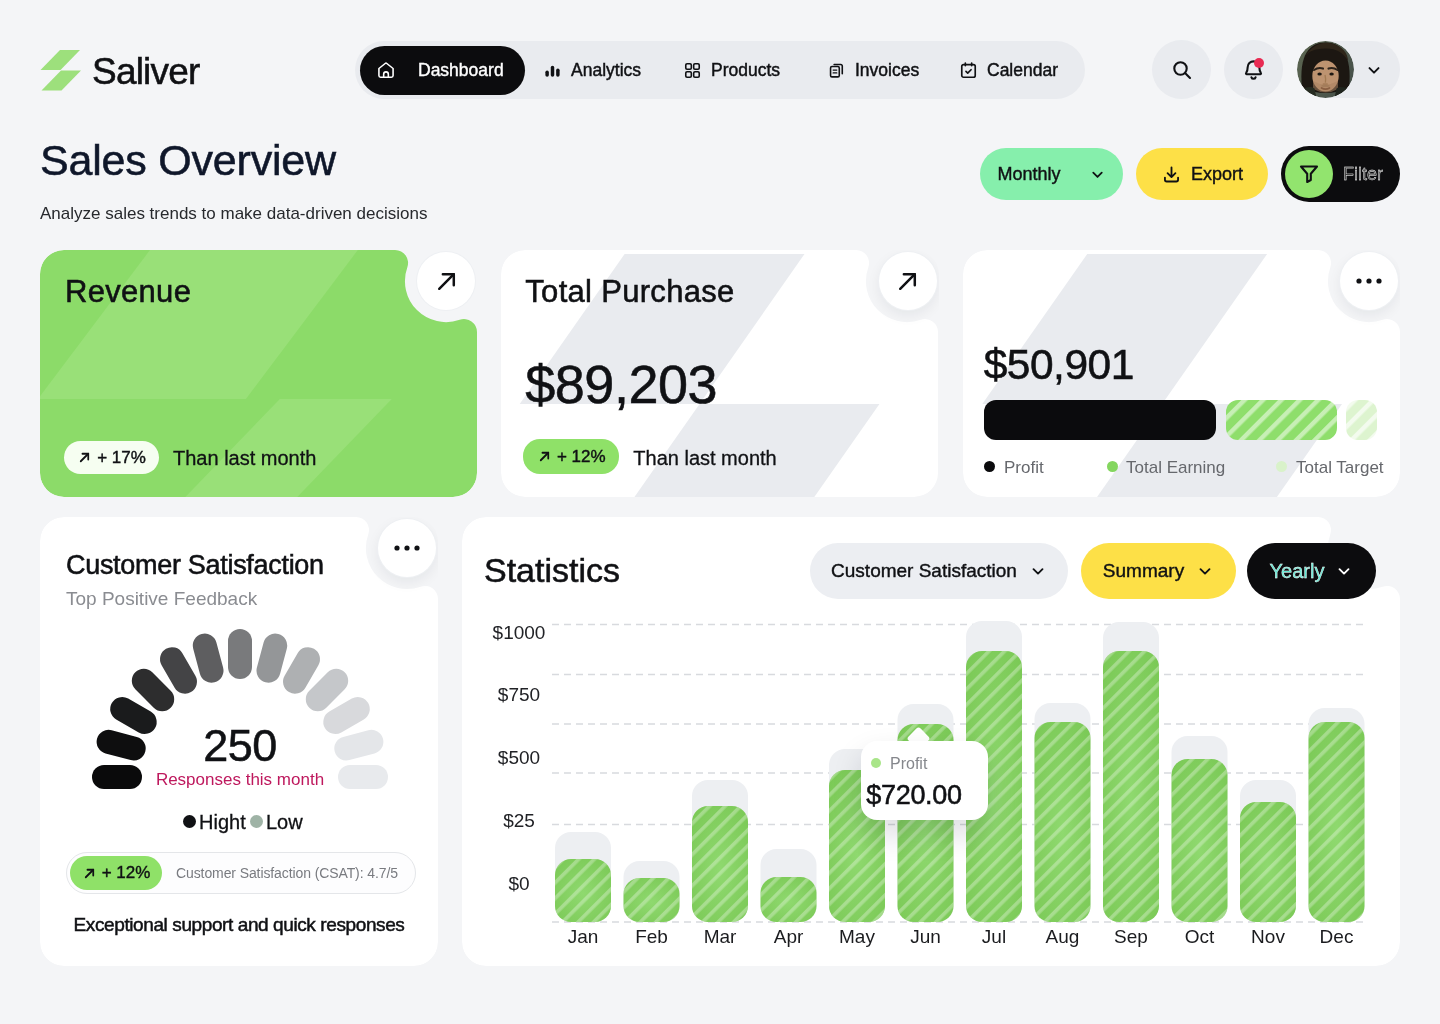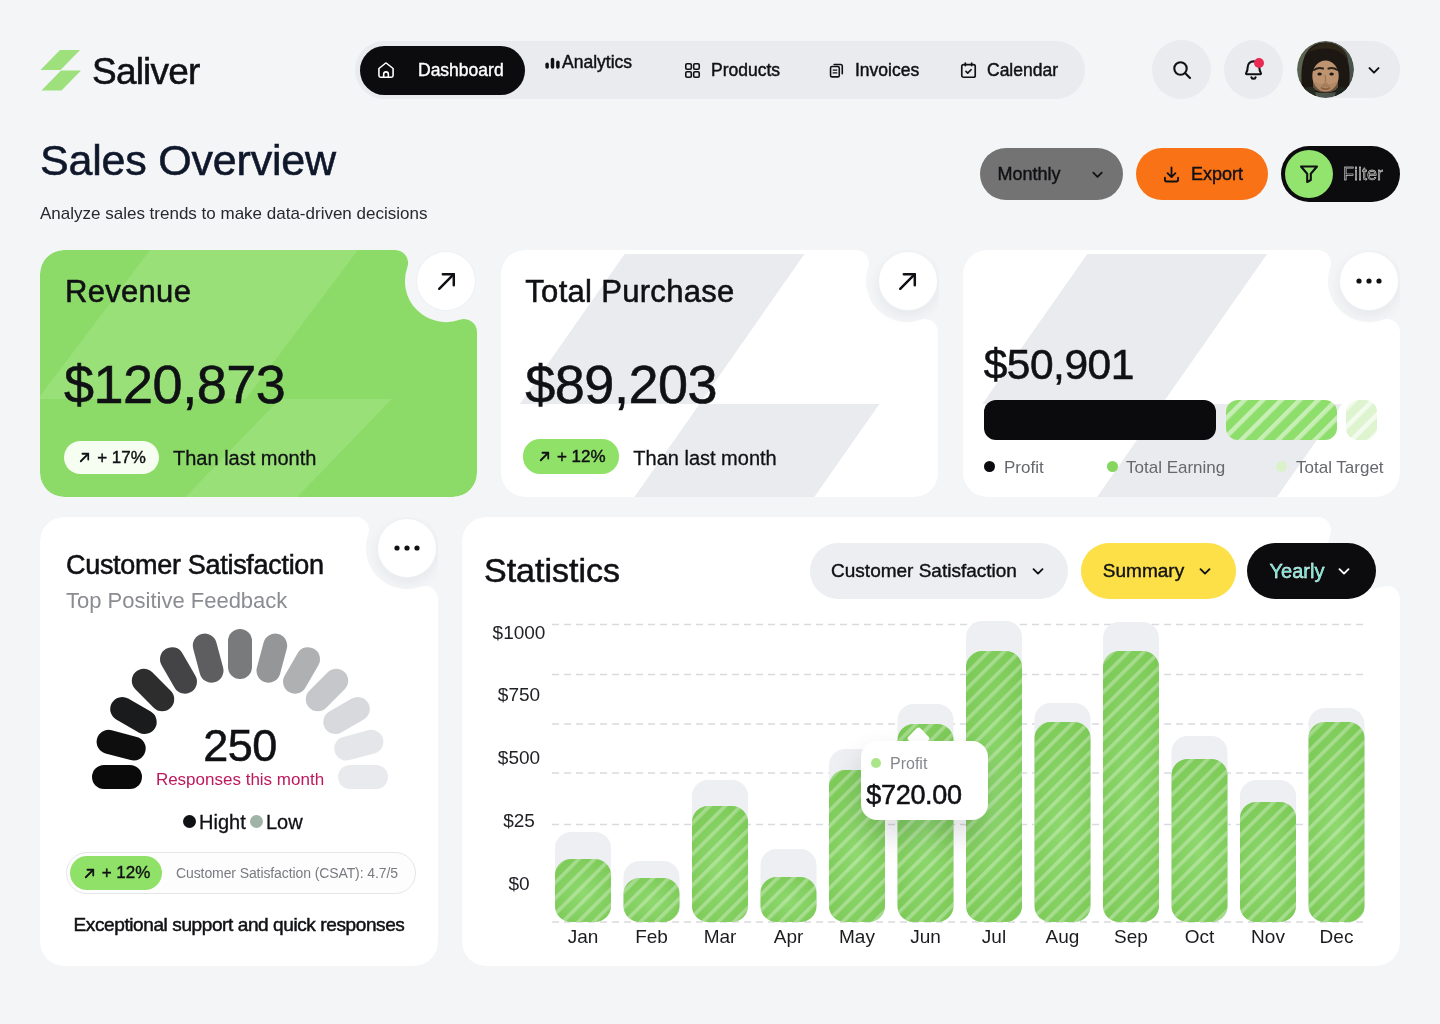--- a/index.html
+++ b/index.html
@@ -21,21 +21,21 @@
 <div class="abs" style="left:355px;top:41px;width:730px;height:58px;background:#e9ebef;border-radius:29px"></div>
 <div class="abs row" style="left:360px;top:45.5px;width:165px;height:49px;background:#0c0c0e;border-radius:25px;justify-content:flex-start;padding-left:16px;gap:22px">
     <span style="display:flex">
       <svg width="20" height="20" viewBox="0 0 24 24" fill="none" stroke="#fff" stroke-width="1.9" stroke-linecap="round" stroke-linejoin="round">
         <path d="M3.5 10.2 11 4.2 a1.6 1.6 0 0 1 2 0 L20.5 10.2 V18.6 a2 2 0 0 1 -2 2 H5.5 a2 2 0 0 1 -2-2 Z"></path>
         <path d="M9.2 20.4 v-3.4 a2.8 2.8 0 0 1 5.6 0 v3.4"></path>
       </svg>
     </span>
     <span style="color:#fff;font-size:17.5px;-webkit-text-stroke:0.4px #fff">Dashboard</span>
   </div>
-<div class="abs row" style="left:543px;top:44px;height:36px;">
+<div class="abs row" style="left:543px;top:52px;height:36px;gap:9px">
     <span style="display:flex">
       <svg width="19" height="19" viewBox="0 0 24 24" fill="#101114">
         <rect x="3" y="12" width="4.4" height="8" rx="2.2"></rect>
         <rect x="9.8" y="6" width="4.4" height="14" rx="2.2"></rect>
         <rect x="16.6" y="9.5" width="4.4" height="10.5" rx="2.2"></rect>
       </svg>
     </span>
     <span class="navtxt">Analytics</span>
   </div>
 <div class="abs row" style="left:683px;top:52px;height:36px;gap:9px">
@@ -109,27 +109,27 @@
 <ellipse cx="28.5" cy="44.9" rx="4.2" ry="1.1" fill="#8f6b4c" opacity="0.4"></ellipse>
 <path d="M2 57 V51 C9 44.5 15.5 45.5 17.5 47.5 L19.5 57 Z" fill="#262b21"></path>
 <path d="M55 57 V51 C48 44.5 41.5 45.5 39.5 47.5 L37.5 57 Z" fill="#1f241d"></path>
 </g>
     </svg></div>
 <div class="abs" style="left:1365px;top:61px"><svg width="18" height="18" viewBox="0 0 24 24" fill="none" stroke="#101114" stroke-width="2.6" stroke-linecap="round" stroke-linejoin="round">
       <path d="M6 9.5 12 15.5 18 9.5"></path>
     </svg></div>
 <div class="abs med" style="left:40px;top:129px;font-size:43px;letter-spacing:-0.2px;line-height:62px;color:#0f172a">Sales Overview</div>
 <div class="abs" style="left:40px;top:204px;font-size:17px;color:#27292d">Analyze sales trends to make data-driven decisions</div>
-<div class="abs row" style="left:980px;top:148px;width:143px;height:52px;background:#737373;border-radius:26px;justify-content:center;gap:28px">
+<div class="abs row" style="left:980px;top:148px;width:143px;height:52px;background:#86efac;border-radius:26px;justify-content:center;gap:28px">
     <span style="font-size:18px;-webkit-text-stroke:0.4px #101114">Monthly</span>
     <svg width="17" height="17" viewBox="0 0 24 24" fill="none" stroke="#101114" stroke-width="2.5" stroke-linecap="round" stroke-linejoin="round">
       <path d="M6 9.5 12 15.5 18 9.5"></path>
     </svg>
   </div>
-<div class="abs row" style="left:1136px;top:148px;width:132px;height:52px;background:#f97316;border-radius:26px;justify-content:center;gap:9px">
+<div class="abs row" style="left:1136px;top:148px;width:132px;height:52px;background:#fde047;border-radius:26px;justify-content:center;gap:9px">
     <span style="display:flex">
       <svg width="21" height="21" viewBox="0 0 24 24" fill="none" stroke="#101114" stroke-width="2.1" stroke-linecap="round" stroke-linejoin="round">
         <path d="M12 4 v10.5 M7.5 10.5 12 15 16.5 10.5"></path>
         <path d="M4.5 15.5 v2.5 a2 2 0 0 0 2 2 h11 a2 2 0 0 0 2-2 v-2.5"></path>
       </svg>
     </span>
     <span style="font-size:18px;-webkit-text-stroke:0.4px #101114">Export</span>
   </div>
 <div class="abs" style="left:1281px;top:146px;width:119px;height:56px;background:#0c0c0e;border-radius:28px"></div>
 <div class="abs row" style="left:1285px;top:150px;width:48px;height:48px;background:#92e46e;border-radius:50%;justify-content:center">
@@ -145,21 +145,20 @@
           <path d="M24,0 H355.4 A13.0,13.0 0 0 1 367.6,17.3 A41.0,41.0 0 0 0 420.0,69.7 A13.0,13.0 0 0 1 437.3,81.9 V223 A24,24 0 0 1 413.3,247 H24 A24,24 0 0 1 0,223 V24 A24,24 0 0 1 24,0 Z"></path>
         </clipPath>
       </defs>
       <path d="M24,0 H355.4 A13.0,13.0 0 0 1 367.6,17.3 A41.0,41.0 0 0 0 420.0,69.7 A13.0,13.0 0 0 1 437.3,81.9 V223 A24,24 0 0 1 413.3,247 H24 A24,24 0 0 1 0,223 V24 A24,24 0 0 1 24,0 Z" fill="#8cdb69"></path>
       <g clip-path="url(#cp1)">
         <polygon points="110,0 318,0 206,149 -2,149" fill="#99e078"></polygon>
         <polygon points="240,149 352,149 245,260 133,260" fill="#99e078"></polygon>
       </g>
     </svg>
 <div class="abs med" style="left:25px;top:24px;font-size:31px;letter-spacing:0.3px">Revenue</div>
-<div class="abs med" style="left:24px;top:103px;font-size:54px;letter-spacing:-0.5px">$120,873</div>
 <div class="pill-sm" style="left:24px;top:191px;width:95px;height:33px;background:rgba(250,255,246,.97)">
       <svg width="15" height="15" viewBox="0 0 22 22" fill="none" stroke="#101114" stroke-width="2.6" stroke-linecap="round" stroke-linejoin="round">
         <path d="M5.5 16.5 L16.5 5.5"></path>
         <path d="M8 5.5 H16.5 V14"></path>
       </svg>
       <span style="font-size:17px;-webkit-text-stroke:0.4px #101114">+ 17%</span>
     </div>
 <div class="abs" style="left:133px;top:197px;font-size:20px;-webkit-text-stroke:0.3px #101114">Than last month</div>
 <div class="cbtn" style="">
       <svg width="25" height="25" viewBox="0 0 24 24" fill="none" stroke="#101114" stroke-width="2.4" stroke-linecap="round" stroke-linejoin="round">
@@ -244,21 +243,21 @@
 <div class="card" style="left:40px;top:517px;width:398px;height:449px">
     <svg class="wm" width="398" height="449" viewBox="0 0 398.00 449">
       <defs>
         <clipPath id="cp4">
           <path d="M24,0 H316.1 A13.0,13.0 0 0 1 328.3,17.3 A41.0,41.0 0 0 0 380.7,69.7 A13.0,13.0 0 0 1 398,81.9 V425 A24,24 0 0 1 374,449 H24 A24,24 0 0 1 0,425 V24 A24,24 0 0 1 24,0 Z"></path>
         </clipPath>
       </defs>
       <path d="M24,0 H316.1 A13.0,13.0 0 0 1 328.3,17.3 A41.0,41.0 0 0 0 380.7,69.7 A13.0,13.0 0 0 1 398,81.9 V425 A24,24 0 0 1 374,449 H24 A24,24 0 0 1 0,425 V24 A24,24 0 0 1 24,0 Z" fill="#ffffff"></path>
     </svg>
 <div class="abs med" style="left:26px;top:33px;font-size:27px;letter-spacing:-0.3px">Customer Satisfaction</div>
-<div class="abs" style="left:26px;top:71px;font-size:22px;color:#8a8c91">Top Positive Feedback</div>
+<div class="abs" style="left:26px;top:71px;font-size:19px;color:#8a8c91">Top Positive Feedback</div>
 <div class="cbtn" style="box-shadow:0 0 0 1px #eef0f3, 0 5px 14px rgba(16,24,40,.07);">
       <svg width="26" height="6" viewBox="0 0 26 6">
         <circle cx="3" cy="3" r="2.6" fill="#101114"></circle>
         <circle cx="13" cy="3" r="2.6" fill="#101114"></circle>
         <circle cx="23" cy="3" r="2.6" fill="#101114"></circle>
       </svg>
     </div>
 </div>
 <svg style="position:absolute;left:90px;top:615px" width="300" height="180" viewBox="0 0 300 180">
     <line x1="40.0" y1="162.0" x2="14.0" y2="162.0" stroke="#0a0a0b" stroke-width="24" stroke-linecap="round"></line>

